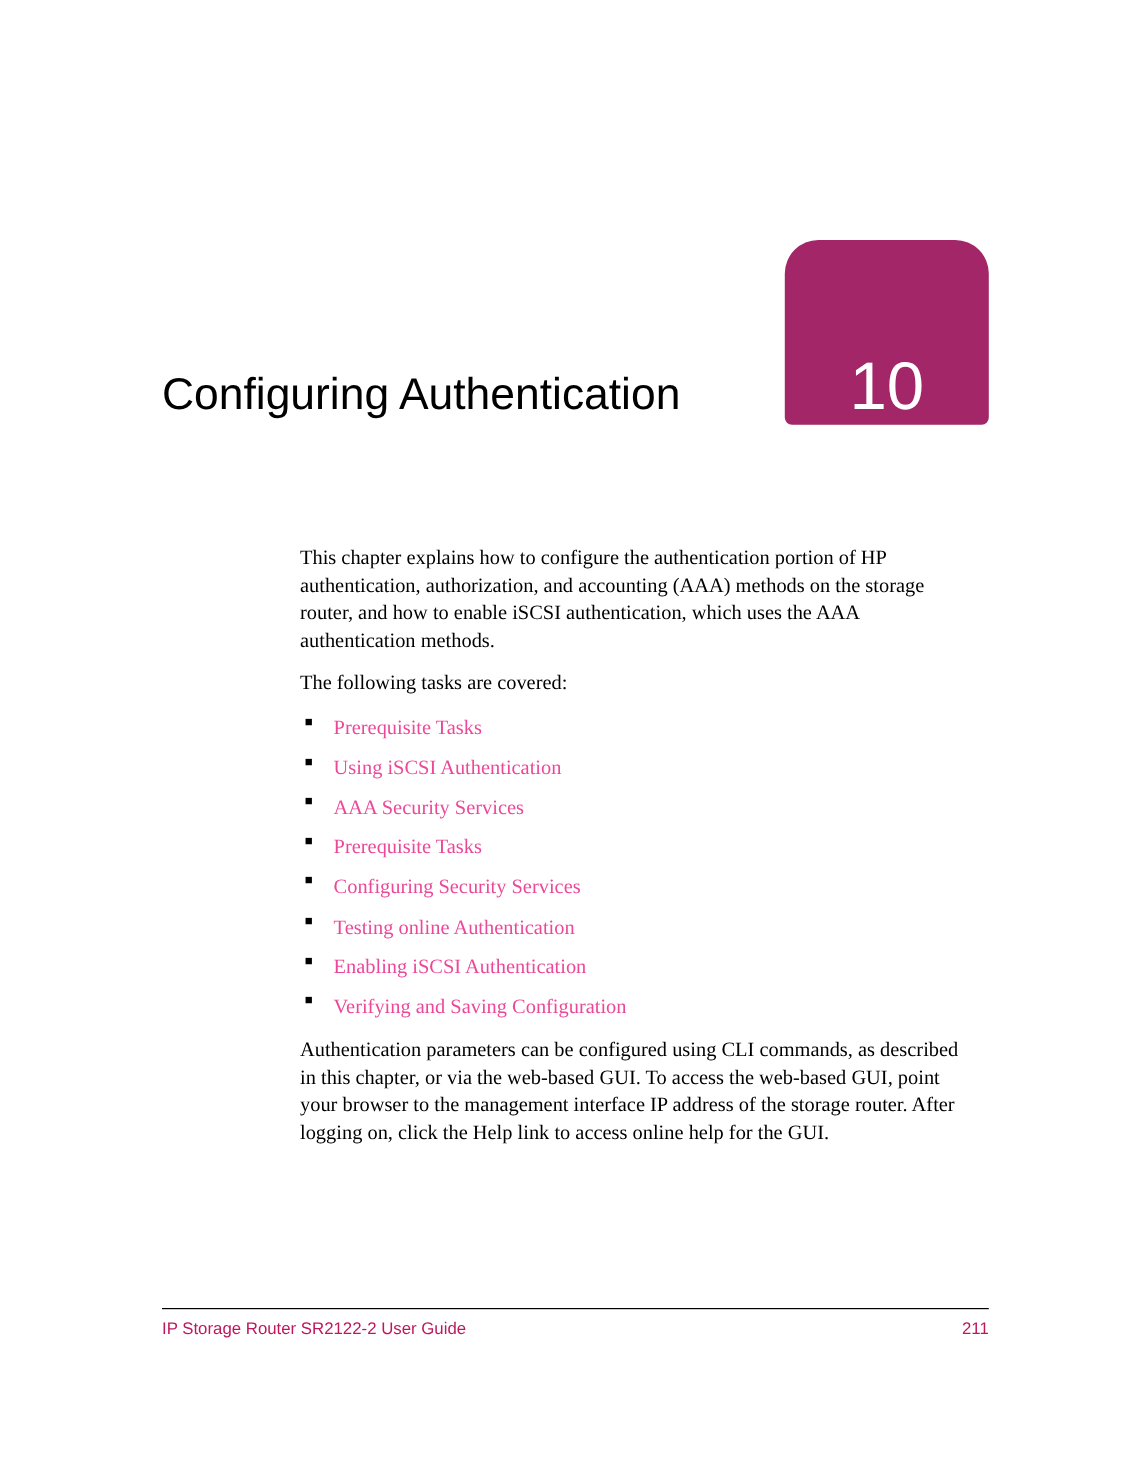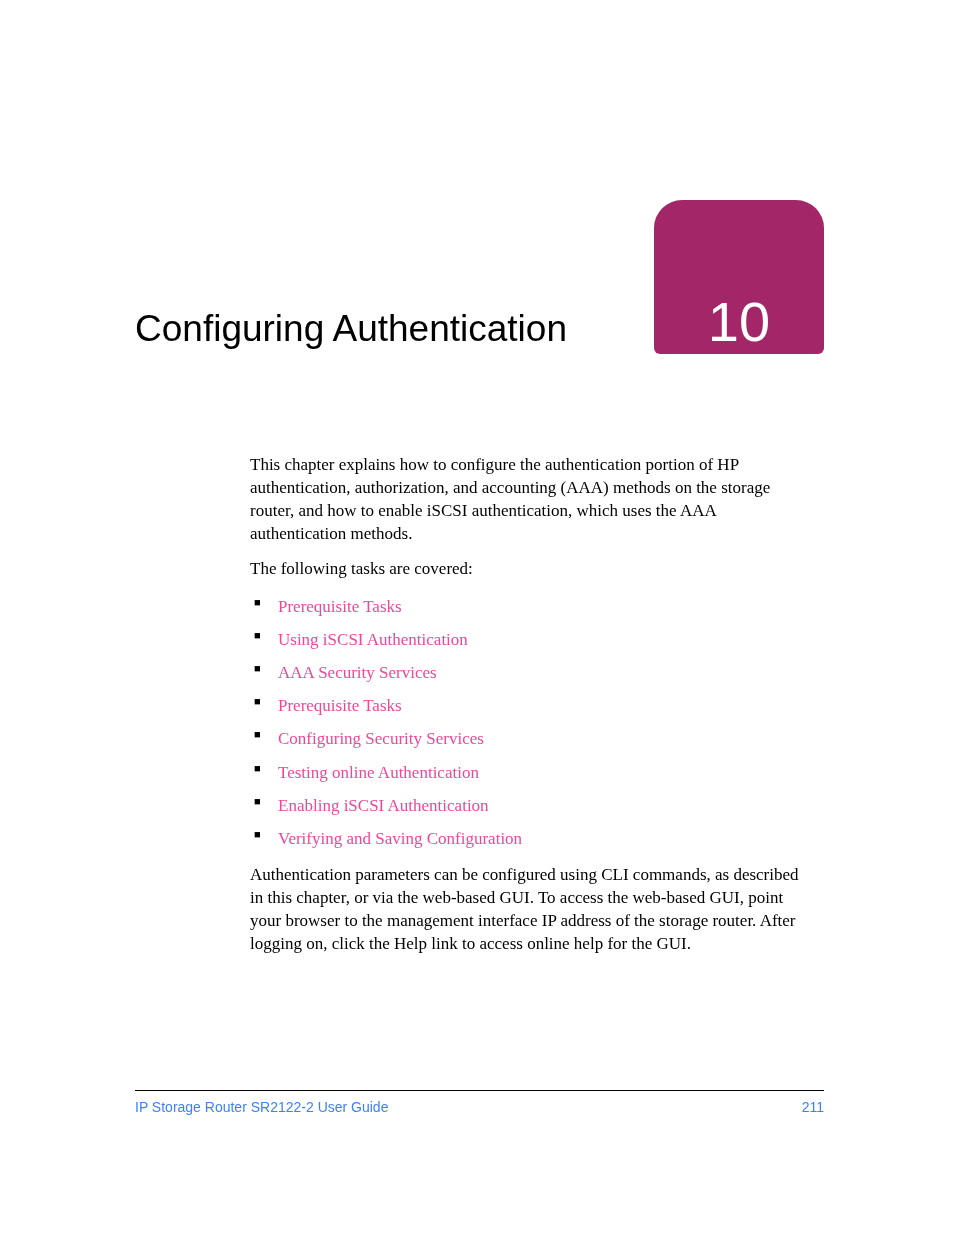--- a/index.html
+++ b/index.html
@@ -82,21 +82,21 @@
       position: absolute;
       bottom: 120px;
       left: 135px;
       right: 130px;
       border-top: 1.5px solid #000;
       padding-top: 8px;
       display: flex;
       justify-content: space-between;
       font-family: Arial, Helvetica, sans-serif;
       font-size: 14px;
-      color: #3b82f6;
+      color: #be185d;
     }
   </style>
 </head>
 <body>
 
 <div class="page">
   <div class="header-row">
     <h1 class="chapter-title">Configuring Authentication</h1>
     <div class="chapter-tab">
       <span>10</span>

